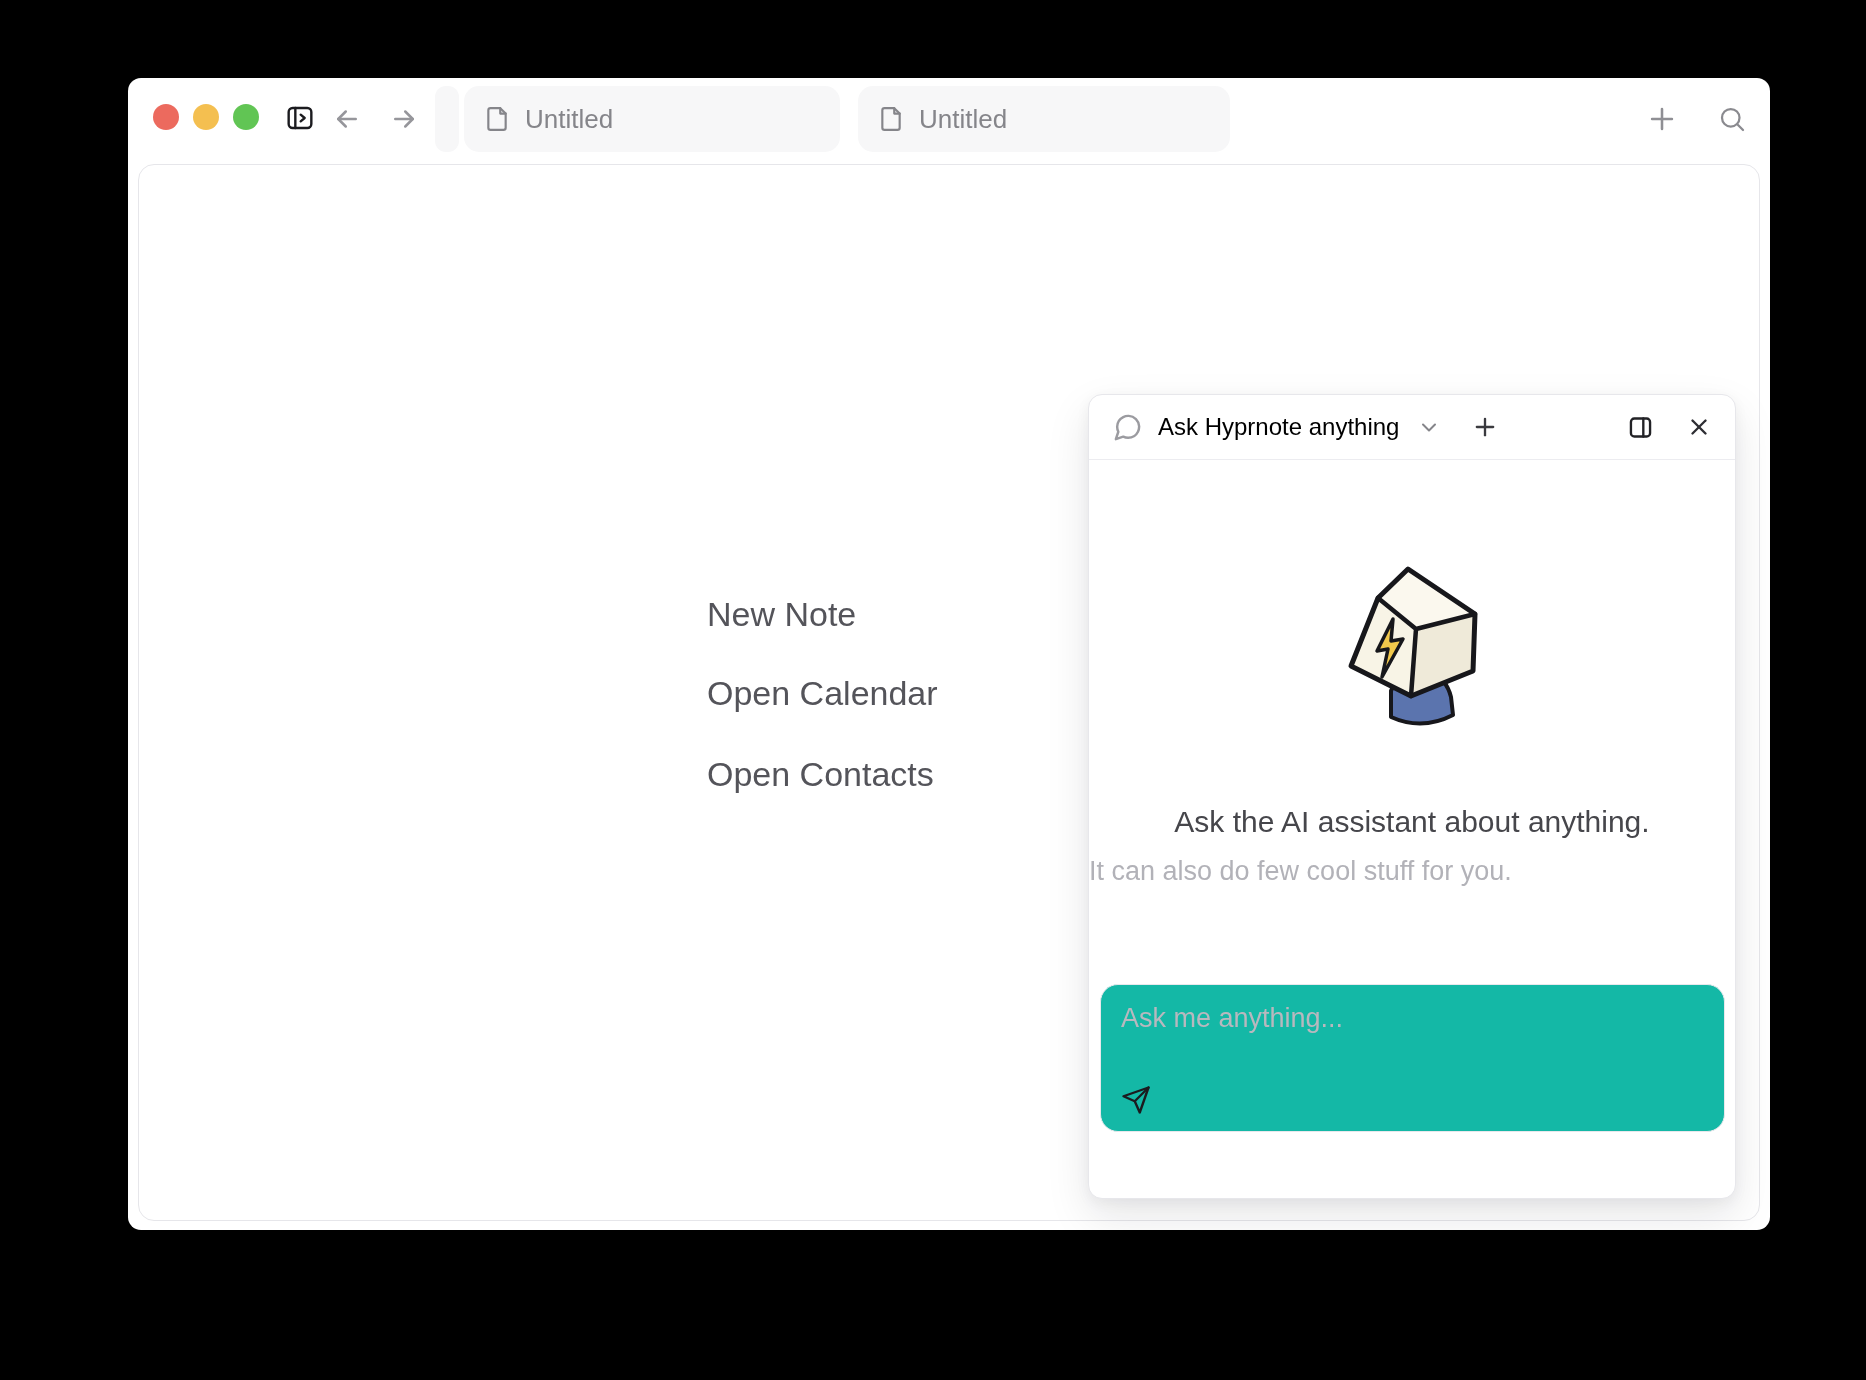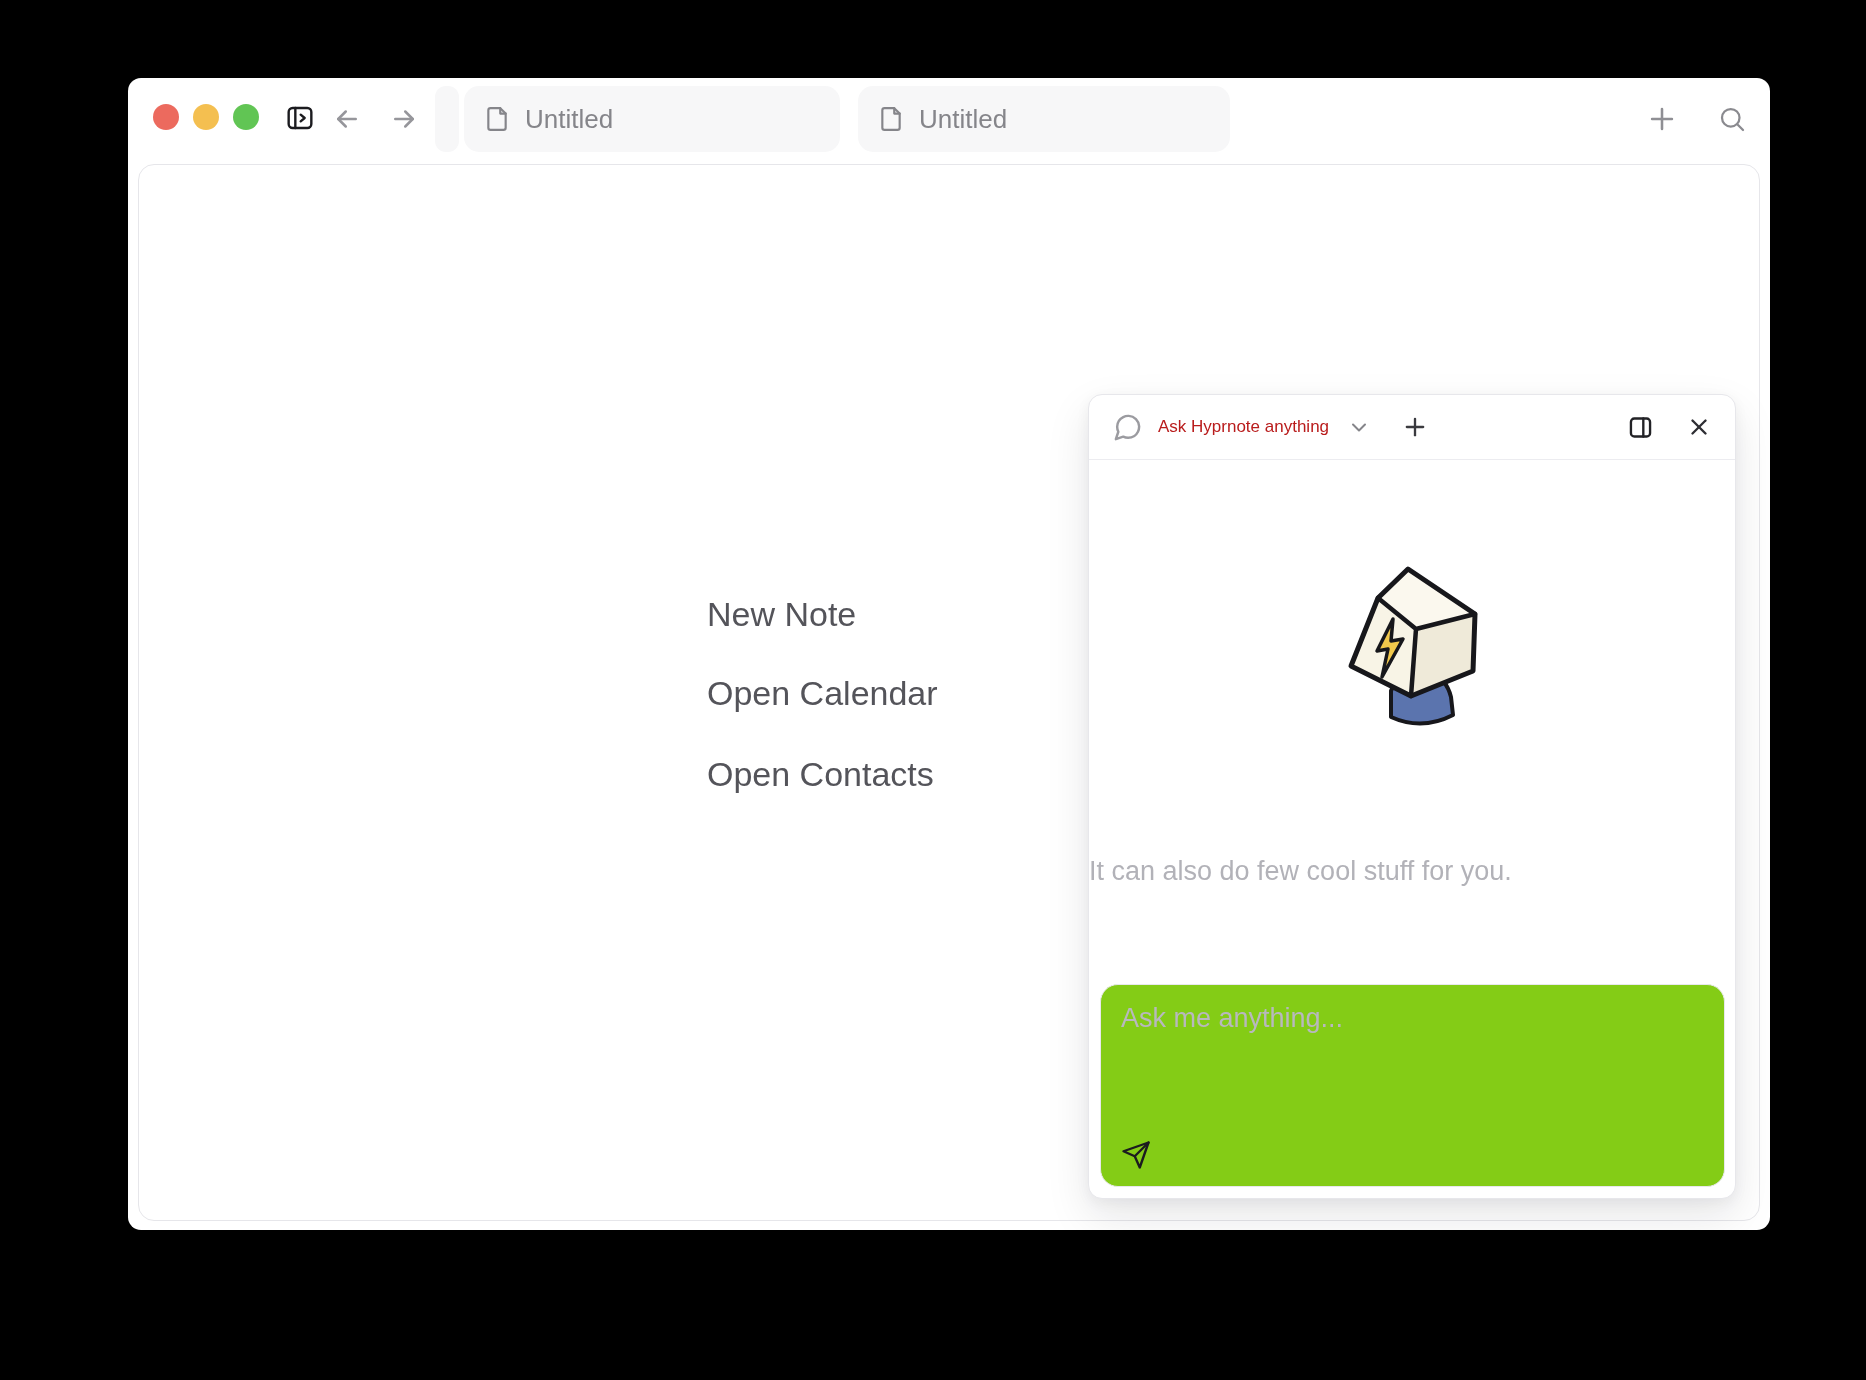--- a/index.html
+++ b/index.html
@@ -36,33 +36,33 @@
                 border:1.5px solid #e6e6ea;border-radius:16px;box-sizing:border-box;}
   .quick-link{position:absolute;left:568px;font-size:34px;color:#54545a;line-height:32px;}
   .ql-0{top:433px;} .ql-1{top:512px;text-align:center;} .ql-2{top:593px;}
 
   
   .panel{position:absolute;left:949px;top:229px;width:648px;height:805px;background:#fff;box-sizing:border-box;
          border:1.5px solid #e7e7eb;border-radius:14px;
          box-shadow:0 18px 44px rgba(20,20,30,.10),0 4px 14px rgba(20,20,30,.05);}
   .panel-header{display:flex;align-items:center;height:64px;padding:0 23px;border-bottom:1.5px solid #ececf0;}
   .ph-bubble{color:#9b9ba0;display:flex;}
-  .ph-title{margin-left:15px;font-size:17px;font-weight:500;color:#b91c1c;white-space:nowrap;}
+  .ph-title{margin-left:15px;font-size:24px;font-weight:500;color:#000000;white-space:nowrap;}
   .ph-chevron{margin-left:18px;color:#85858a;display:flex;}
   .ph-plus{margin-left:30px;color:#3a3a3f;display:flex;}
   .ph-spacer{flex:1;}
   .ph-split{color:#222226;display:flex;}
   .ph-close{margin-left:32px;color:#2e2e33;display:flex;}
 
   .mascot{position:absolute;left:256px;top:168px;}
   .panel-heading{position:absolute;left:0;right:0;top:410px;text-align:center;font-size:30px;color:#46464b;}
   .panel-sub{position:absolute;left:0;right:0;top:461px;text-align:left;font-size:27px;color:#b2b2b8;}
 
-  .input-box{position:absolute;left:11px;top:589px;width:625px;height:203px;box-sizing:border-box;
-             border:1.5px solid #e8e8ec;border-radius:18px;background:#84cc16;}
+  .input-box{position:absolute;left:11px;top:589px;width:625px;height:148px;box-sizing:border-box;
+             border:1.5px solid #e8e8ec;border-radius:18px;background:#14b8a6;}
   .input-box textarea{position:absolute;left:0;top:0;width:100%;height:150px;box-sizing:border-box;
              padding:18px 20px;border:none;outline:none;resize:none;background:transparent;
              font-family:"Liberation Sans",sans-serif;font-size:27px;color:#3a3a3f;}
   .input-box textarea::placeholder{color:#b8b8be;}
   .send-btn{position:absolute;left:20px;bottom:16px;color:#1b1b1f;display:flex;}
 </style>
 </head>
 <body>
 
 <div class="stage">
@@ -174,20 +174,21 @@
         <svg class="mascot" width="140" height="170" viewBox="0 0 140 170" fill="none">
           <path d="M46 128 C50 116 58 111 68 110 L86 111 C97 114 103 122 106 134 L108 152 Q77 168 46 154 Z" fill="#5b74ae" stroke="#17171b" stroke-width="4" stroke-linejoin="round"></path>
           <polygon points="6,103 33,35 71,66 66,133" fill="#f8f4e6"></polygon>
           <polygon points="33,35 63,6 130,51 71,66" fill="#fbf8ee"></polygon>
           <polygon points="71,66 130,51 128,108 66,133" fill="#efead9"></polygon>
           <path d="M6 103 L33 35 L63 6 L130 51 L128 108 L66 133 Z" fill="none" stroke="#17171b" stroke-width="5" stroke-linejoin="round" stroke-linecap="round"></path>
           <path d="M33 35 L71 66 L130 51 M71 66 L66 133" fill="none" stroke="#17171b" stroke-width="4.5" stroke-linejoin="round" stroke-linecap="round"></path>
           <path d="M48 56 L32 88 L43 86 L37 114 L58 76 L46 78 Z" fill="#f2c94c" stroke="#17171b" stroke-width="3.5" stroke-linejoin="round"></path>
         </svg>
 
+        <div class="panel-heading">Ask the AI assistant about anything.</div>
         <div class="panel-sub">It can also do few cool stuff for you.</div>
 
         <div class="input-box">
           <textarea placeholder="Ask me anything..." style=""></textarea>
           <button class="send-btn">
             <svg width="30" height="30" viewBox="0 0 24 24" fill="none" stroke="currentColor" stroke-width="1.9" stroke-linecap="round" stroke-linejoin="round">
               <path d="M22 2 11 13"></path>
                 <path d="M22 2 15 22 11 13 2 9 22 2z"></path>
             </svg>
           </button>

